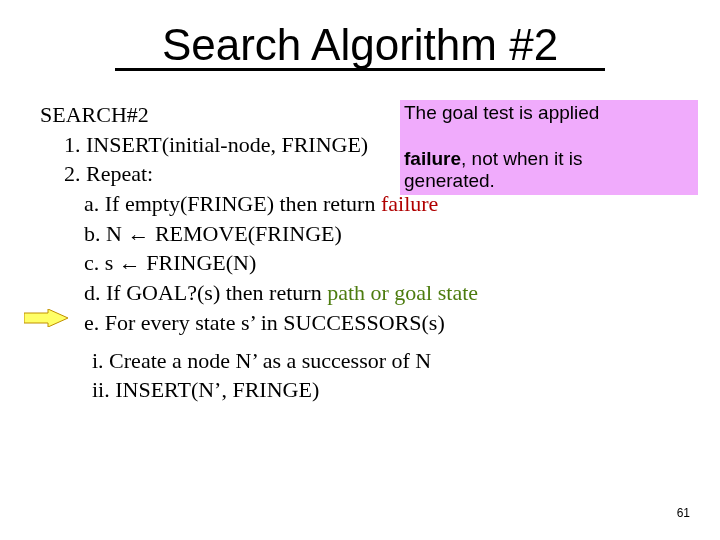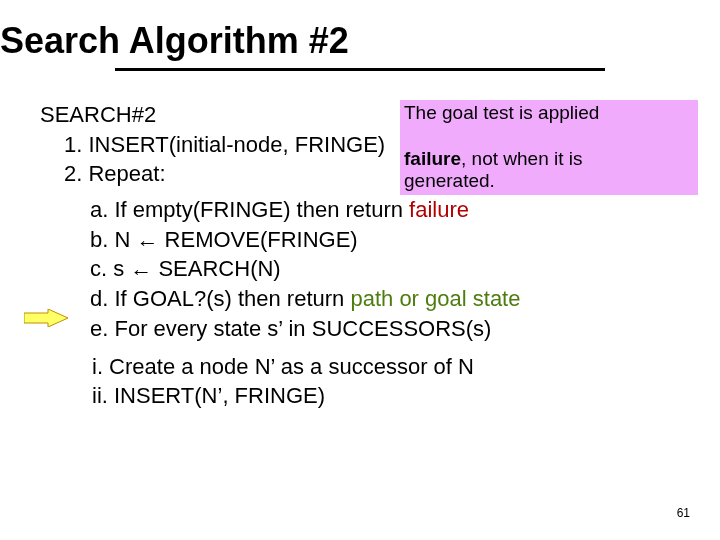--- a/index.html
+++ b/index.html
@@ -16,54 +16,55 @@
     position: relative;
     width: 720px;
     height: 540px;
     box-sizing: border-box;
   }
   .title {
     position: absolute;
     top: 20px;
     left: 0;
     width: 100%;
-    text-align: left;
-    font-size: 36px;
-    font-weight: bold;
+    text-align: center;
+    font-size: 44px;
+    font-weight: normal;
     color: #000;
   }
   .title-underline {
     position: absolute;
     top: 68px;
     left: 50%;
     transform: translateX(-50%);
     width: 490px;
     height: 3px;
     background: #000;
   }
   .content {
     position: absolute;
     top: 100px;
     left: 40px;
     width: 640px;
     font-size: 22px;
     line-height: 1.35;
+    font-family: Liberation Serif, serif;
   }
   .ol1 {
     list-style: none;
     padding: 0;
     margin: 0;
   }
   .ol1 > li {
     padding-left: 24px;
   }
   .ol2 {
     list-style: none;
     padding: 0 0 0 44px;
-    margin: 6px;
+    margin: 0;
   }
   .ol3 {
     list-style: none;
     padding: 0 0 0 44px;
     margin: 8px;
   }
   .callout {
     position: absolute;
     top: 100px;
     left: 400px;
@@ -101,21 +102,21 @@
     <div>SEARCH#2</div>
     <ul class="ol1">
       <li>1.  INSERT(initial-node, FRINGE)</li>
       <li>2. Repeat:</li>
     </ul>
     <ul class="ol2">
       <li>
         <span>a.  If empty(FRINGE) then return </span><span class="fail">failure</span>
       </li>
       <li>b.  N ← REMOVE(FRINGE)</li>
-      <li>c.  s ← SEARCH(N)</li>
+      <li>c.  s ← FRINGE(N)</li>
       <li>
         <span>d.  If GOAL?(s) then return </span><span class="path">path or goal state</span>
       </li>
       <li>e.  For every state s’ in SUCCESSORS(s)</li>
     </ul>
     <ul class="ol3">
       <li>i.  Create a node N’ as a successor of N</li>
       <li>ii. INSERT(N’, FRINGE)</li>
     </ul>
   </div>

